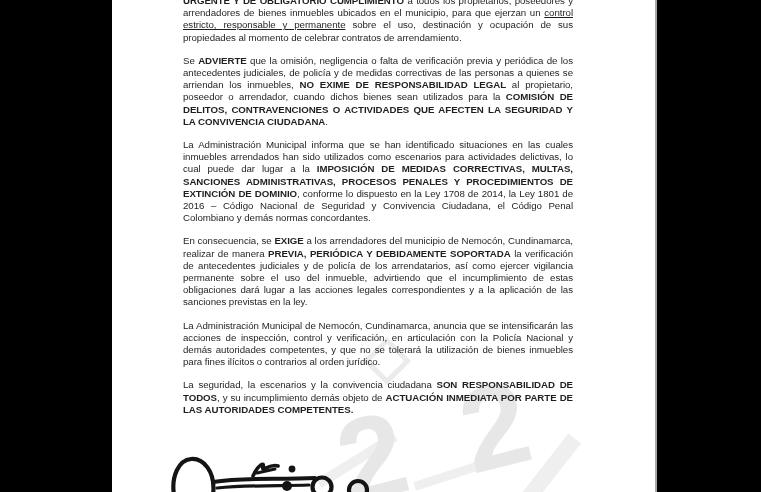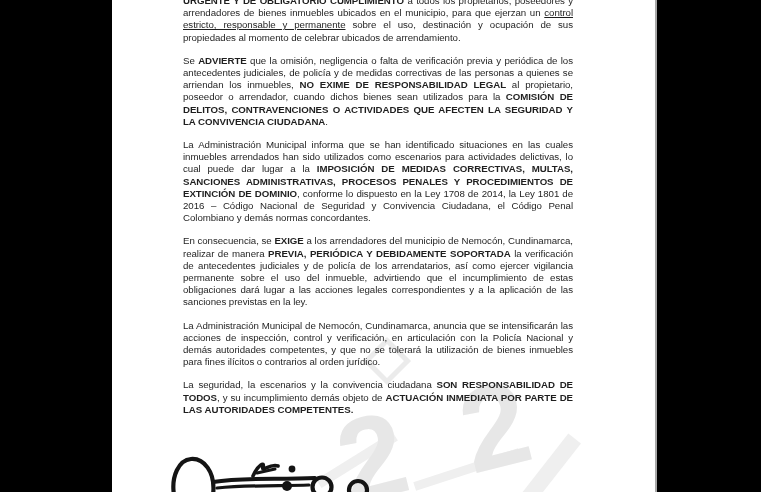--- a/index.html
+++ b/index.html
@@ -88,21 +88,21 @@
 
     <div class="watermark">
       <div class="wm-diamond"></div>
       <div class="wm-ray r1"></div>
       <div class="wm-ray r2"></div>
       <div class="wm-ray r3"></div>
       <div class="wm-text">2 2</div>
     </div>
 
     <div class="doc-content">
-        <p><b>URGENTE Y DE OBLIGATORIO CUMPLIMIENTO</b><span> a todos los propietarios, poseedores y arrendadores de bienes inmuebles ubicados en el municipio, para que ejerzan un </span><span class="u">control estricto, responsable y permanente</span><span> sobre el uso, destinación y ocupación de sus propiedades al momento de celebrar ubicados de arrendamiento.</span></p>
+        <p><b>URGENTE Y DE OBLIGATORIO CUMPLIMIENTO</b><span> a todos los propietarios, poseedores y arrendadores de bienes inmuebles ubicados en el municipio, para que ejerzan un </span><span class="u">control estricto, responsable y permanente</span><span> sobre el uso, destinación y ocupación de sus propiedades al momento de celebrar contratos de arrendamiento.</span></p>
         <p><span>Se </span><b>ADVIERTE</b><span> que la omisión, negligencia o falta de verificación previa y periódica de los antecedentes judiciales, de policía y de medidas correctivas de las personas a quienes se arriendan los inmuebles, </span><b>NO EXIME DE RESPONSABILIDAD LEGAL</b><span> al propietario, poseedor o arrendador, cuando dichos bienes sean utilizados para la </span><b>COMISIÓN DE DELITOS, CONTRAVENCIONES O ACTIVIDADES QUE AFECTEN LA SEGURIDAD Y LA CONVIVENCIA CIUDADANA</b><span>.</span></p>
         <p><span>La Administración Municipal informa que se han identificado situaciones en las cuales inmuebles arrendados han sido utilizados como escenarios para actividades delictivas, lo cual puede dar lugar a la </span><b>IMPOSICIÓN DE MEDIDAS CORRECTIVAS, MULTAS, SANCIONES ADMINISTRATIVAS, PROCESOS PENALES Y PROCEDIMIENTOS DE EXTINCIÓN DE DOMINIO</b><span>, conforme lo dispuesto en la Ley 1708 de 2014, la Ley 1801 de 2016 – Código Nacional de Seguridad y Convivencia Ciudadana, el Código Penal Colombiano y demás normas concordantes.</span></p>
         <p><span>En consecuencia, se </span><b>EXIGE</b><span> a los arrendadores del municipio de Nemocón, Cundinamarca, realizar de manera </span><b>PREVIA, PERIÓDICA Y DEBIDAMENTE SOPORTADA</b><span> la verificación de antecedentes judiciales y de policía de los arrendatarios, así como ejercer vigilancia permanente sobre el uso del inmueble, advirtiendo que el incumplimiento de estas obligaciones dará lugar a las acciones legales correspondientes y a la aplicación de las sanciones previstas en la ley.</span></p>
         <p><span>La Administración Municipal de Nemocón, Cundinamarca, anuncia que se intensificarán las acciones de inspección, control y verificación, en articulación con la Policía Nacional y demás autoridades competentes, y que no se tolerará la utilización de bienes inmuebles para fines ilícitos o contrarios al orden jurídico.</span></p>
         <p><span>La seguridad, la escenarios y la convivencia ciudadana </span><b>SON RESPONSABILIDAD DE TODOS</b><span>, y su incumplimiento demás objeto de </span><b>ACTUACIÓN INMEDIATA POR PARTE DE LAS AUTORIDADES COMPETENTES.</b></p>
       </div>
 
     <svg class="signature" width="260" height="44" viewBox="0 0 260 44" fill="none">
 
       <path d="M 7 43 C 4 24 12 8 24 7 C 36 6 49 19 46 43" stroke="#141414" stroke-width="4.2" stroke-linecap="round"></path>

